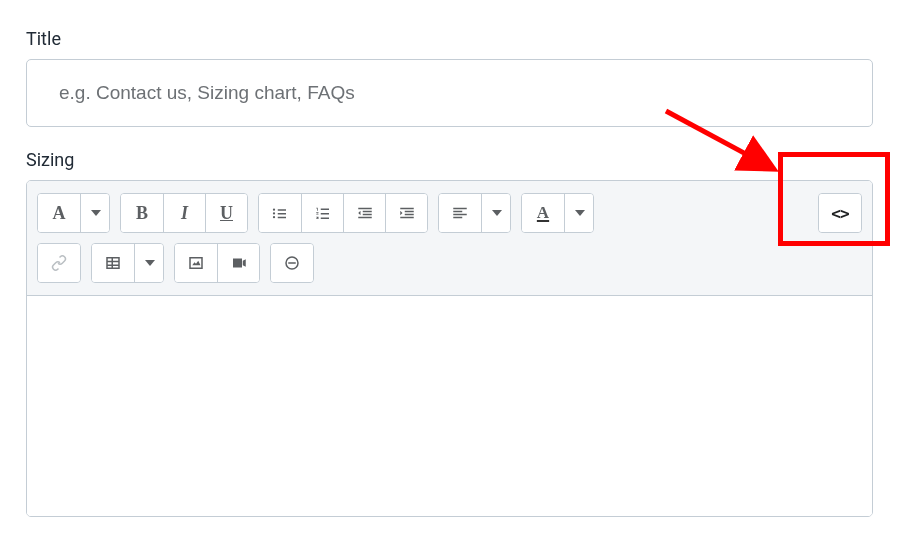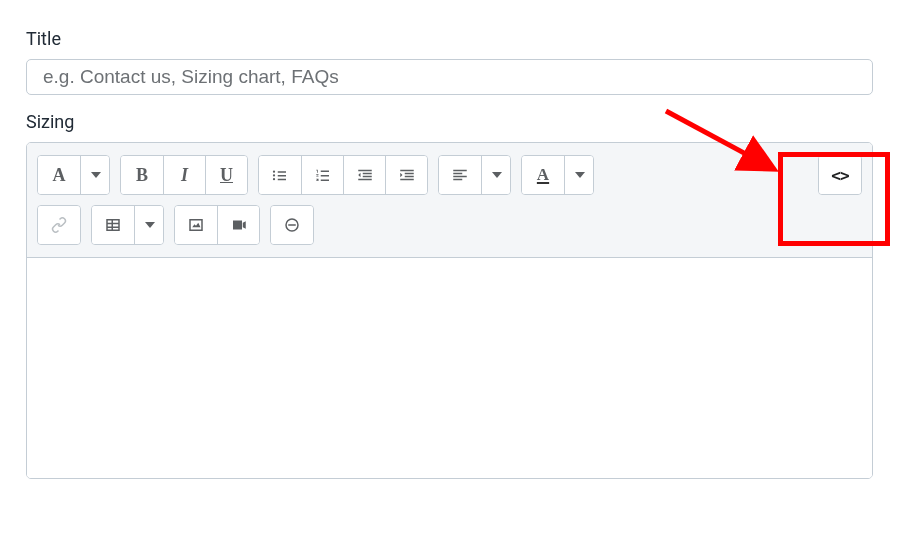--- a/index.html
+++ b/index.html
@@ -8,34 +8,34 @@
       padding: 0;
     }
     body {
       font-family: -apple-system, BlinkMacSystemFont, 'Segoe UI', Roboto, Helvetica, Arial, sans-serif;
       background: #fff;
       padding: 28px 26px;
       color: #212b36;
       position: relative;
     }
     .field {
-      margin-bottom: 16px;
+      margin-bottom: 22px;
     }
     .field-label {
       font-size: 18px;
       color: #212b36;
       margin-bottom: 10px;
       display: block;
     }
     .text-input {
       width: 100%;
-      height: 36px;
+      height: 68px;
       border: 1px solid #c4cdd5;
       border-radius: 5px;
-      padding: 0 16px;
+      padding: 0 32px;
       font-size: 19px;
       background: #fff;
       color: #212b36;
     }
     .text-input::placeholder {
       color: #6d7175;
     }
     .editor-container {
       border: 1px solid #c4cdd5;
       border-radius: 5px;

